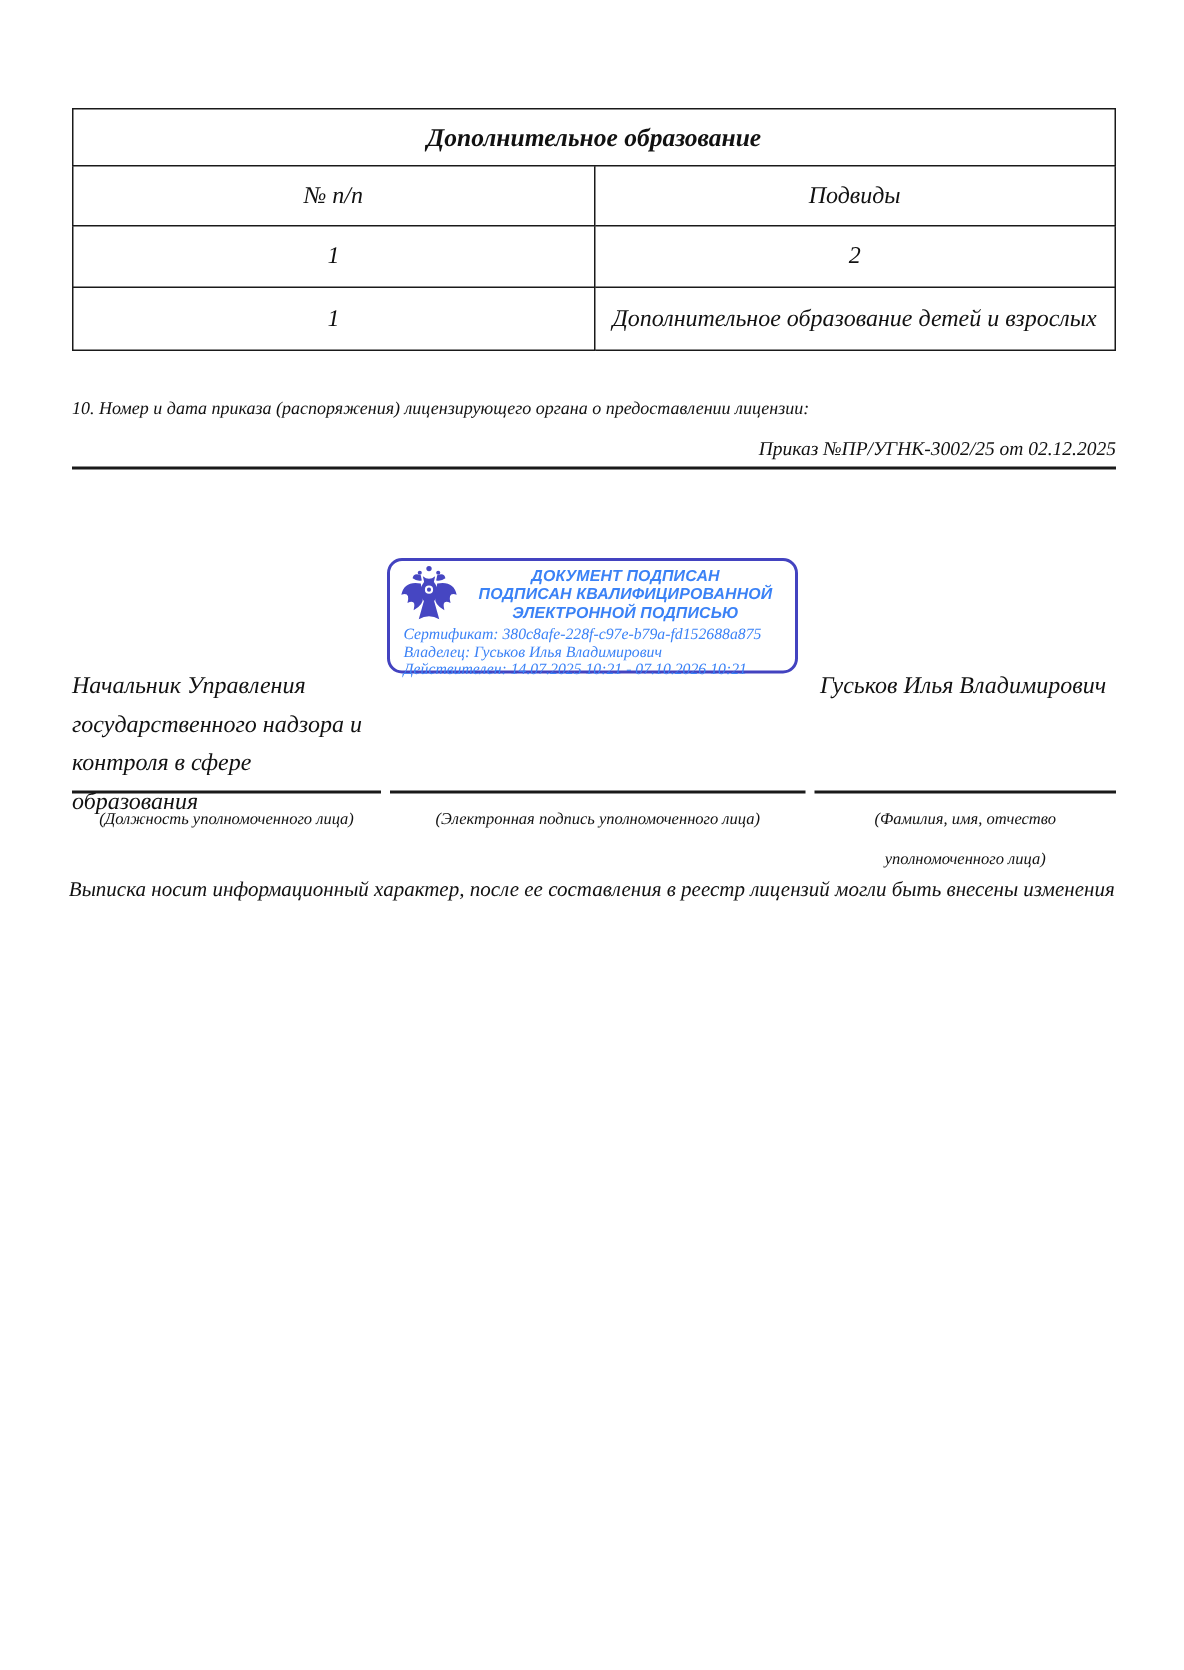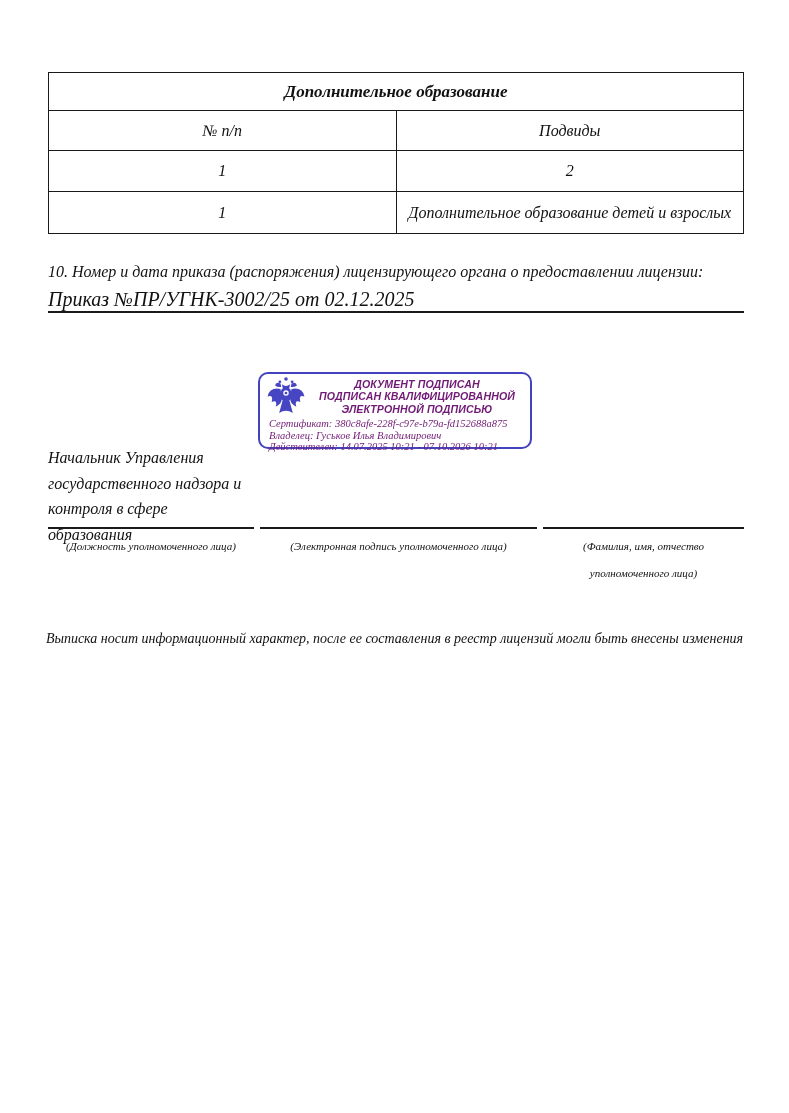--- a/index.html
+++ b/index.html
@@ -25,31 +25,31 @@
     font-size:16px;
   }
   .subtypes-table .t-title { height:38px; font-weight:bold; font-size:17px; }
   .subtypes-table .r-head td { height:40px; }
   .subtypes-table .r-num td  { height:41px; }
   .subtypes-table .r-data td { height:42px; }
   .subtypes-table .c1 { width:70px; }
 
   
   .order-section { position:absolute; left:48px; top:262px; width:696px; }
-  .order-label { font-size:16px; line-height:20px; text-align:left; }
+  .order-label { font-size:12px; line-height:20px; text-align:left; }
   .order-value {
-    margin-top:7px; font-size:20px; line-height:20px; text-align:left;
+    margin-top:7px; font-size:13px; line-height:20px; text-align:right;
     padding-bottom:2px; border-bottom:2.5px solid #1a1a1a;
   }
 
   
   .stamp {
     position:absolute; left:258px; top:372px; width:274px; height:77px;
     border:2px solid #4343c0; border-radius:10px;
-    color:#701a75; background:#ffffff;
+    color:#3b82f6; background:#ffffff;
   }
   .stamp-top { display:flex; align-items:center; padding:2px 4px 0 4px; }
   .stamp-eagle { width:44px; height:41px; flex:0 0 44px; }
   .stamp-titles {
     flex:1; text-align:center;
     font-family:"Liberation Sans", sans-serif;
     font-weight:bold; font-size:10.6px; line-height:12.4px;
     letter-spacing:0.1px;
   }
   .stamp-details {
@@ -76,21 +76,21 @@
     position:absolute; top:533px; text-align:center;
     font-size:11px; line-height:27px;
   }
   .sig-caption.c1 { left:48px;  width:206px; }
   .sig-caption.c2 { left:260px; width:277px; }
   .sig-caption.c3 { left:543px; width:201px; }
 
   
   .footer-note {
     position:absolute; left:0; right:0; top:585px;
-    text-align:center; font-size:14px; line-height:18px;margin-top:45px;
+    text-align:center; font-size:14px; line-height:18px;
   }
 </style>
 </head>
 <body>
 
 <div class="page">
 
   <table class="subtypes-table">
     <tbody>
         <tr>
@@ -141,20 +141,21 @@
       </div>
     </div>
     <div class="stamp-details">
       <div>Сертификат: 380c8afe-228f-c97e-b79a-fd152688a875</div>
       <div>Владелец: Гуськов Илья Владимирович</div>
       <div>Действителен: 14.07.2025 10:21 - 07.10.2026 10:21</div>
     </div>
   </div>
 
   <div class="sig-position">Начальник Управления государственного надзора и контроля в сфере образования</div>
+  <div class="sig-name">Гуськов Илья Владимирович</div>
 
   <div class="sig-line l1"></div>
   <div class="sig-line l2"></div>
   <div class="sig-line l3"></div>
 
   <div class="sig-caption c1">(Должность уполномоченного лица)</div>
   <div class="sig-caption c2">(Электронная подпись уполномоченного лица)</div>
   <div class="sig-caption c3">(Фамилия, имя, отчество уполномоченного лица)</div>
 
   <div class="footer-note">Выписка носит информационный характер, после ее составления в реестр лицензий могли быть внесены изменения</div>

